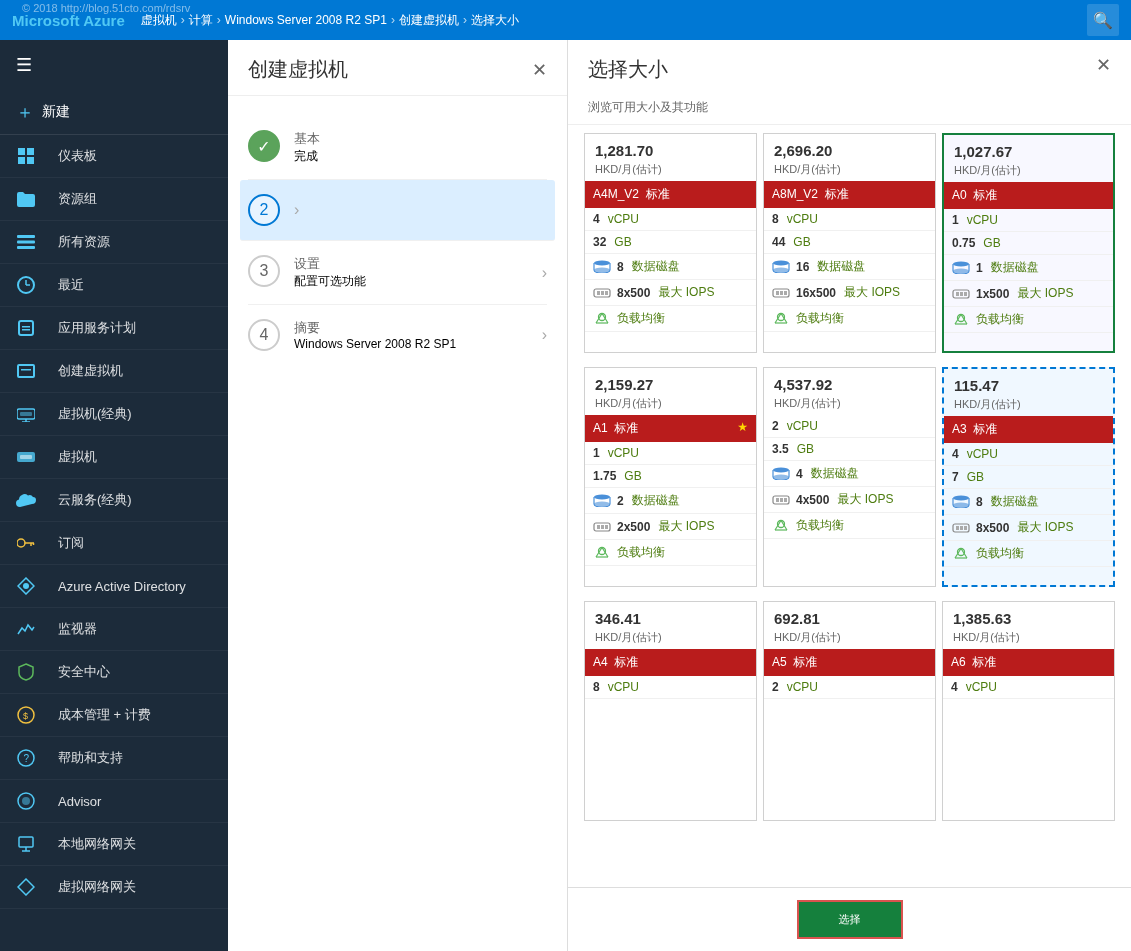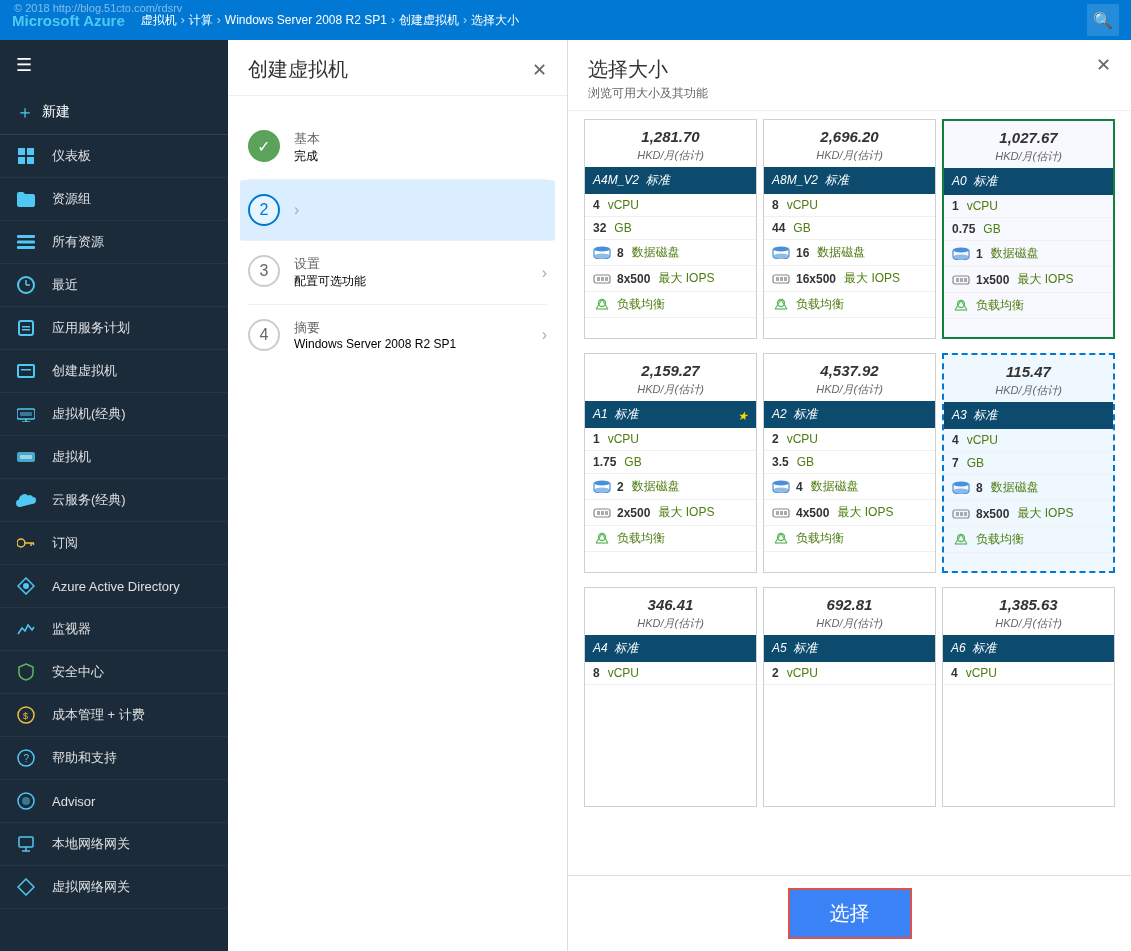--- a/index.html
+++ b/index.html
@@ -37,21 +37,21 @@
       background: rgba(255,255,255,0.15);
       border: none;
       border-radius: 2px;
       color: white;
       font-size: 16px;
       cursor: pointer;
       display: flex; align-items: center; justify-content: center;
     }
     .watermark {
       position: absolute;
-      top: 0; left: 8px;
+      top: 0; left: 16px;
       font-size: 11px;
       color: rgba(255,255,255,0.5);
       padding: 2px 6px;
     }
 
     
     .layout { display: flex; height: calc(951px - 40px); }
 
     
     .sidebar {
@@ -78,21 +78,21 @@
       padding: 10px 16px;
       color: white;
       font-size: 14px;
       cursor: pointer;
       border-bottom: 1px solid rgba(255,255,255,0.1);
     }
     .sidebar-new-btn .plus { font-size: 18px; color: #50c8f4; }
     .sidebar-item {
       display: flex;
       align-items: center;
-      gap: 16px;
+      gap: 22px;
       padding: 11px 16px;
       color: rgba(255,255,255,0.85);
       font-size: 13px;
       cursor: pointer;
       border-bottom: 1px solid rgba(255,255,255,0.05);
       transition: background 0.15s;
     }
     .sidebar-icon {
       width: 20px; height: 20px;
       display: flex; align-items: center; justify-content: center;
@@ -173,21 +173,21 @@
       overflow: hidden;
     }
     .panel-select-header {
       display: flex;
       align-items: flex-start;
       justify-content: space-between;
       padding: 16px 20px 8px;
       border-bottom: 1px solid #eee;
     }
     .panel-select-title { font-size: 20px; font-weight: 300; color: #333; }
-    .panel-select-subtitle { font-size: 12px; color: #666; margin-top: 2px; }
+    .panel-select-subtitle { font-size: 12px; color: #666; margin-top: 16px; }
 
     
     .vm-grid-container {
       flex: 1;
       overflow-y: auto;
       overflow-x: hidden;
       padding: 8px 16px;
       position: relative;
     }
     .vm-grid {
@@ -204,37 +204,35 @@
     }
     .vm-card.selected {
       border: 2px solid #15803d;
       background: #f8f8ff;
     }
     .vm-card.selected-blue {
       border: 2px dashed #0078d4;
       background: #f0f8ff;
     }
     .vm-price {
-      text-align: center;
+      text-align: left;
       padding: 8px 10px 4px;
       font-size: 15px;
       font-weight: 600;
       color: #333;
-      font-style: italic;
     }
     .vm-price-unit { font-size: 11px; color: #666; font-weight: normal; }
     .vm-name-bar {
-      background: #0c4a6e;
+      background: #b91c1c;
       color: white;
       padding: 5px 8px;
       font-size: 12px;
       display: flex;
-      align-items: flex-end;
+      align-items: flex-start;
       justify-content: space-between;
-      font-style: italic;
     }
     .vm-star { color: #ffd700; }
     .vm-spec-row {
       display: flex;
       align-items: center;
       gap: 6px;
       padding: 4px 8px;
       font-size: 12px;
       color: #333;
       border-bottom: 1px solid #f0f0f0;
@@ -248,25 +246,25 @@
     }
 
     
     .panel-footer {
       padding: 12px 16px;
       border-top: 1px solid #ddd;
       display: flex;
       justify-content: center;
     }
     .select-btn {
-      background: #3b82f6;
+      background: #15803d;
       color: white;
       border: none;
       padding: 10px 40px;
-      font-size: 20px;
+      font-size: 11px;
       cursor: pointer;
       border: 2px solid #d9534f;
     }
 
     
     .vm-grid-container::-webkit-scrollbar { width: 8px; }
     .vm-grid-container::-webkit-scrollbar-track { background: #f1f1f1; }
     .vm-grid-container::-webkit-scrollbar-thumb { background: #aaa; border-radius: 4px; }
 
     
@@ -749,24 +747,20 @@
                     <line x1="3" y1="11" x2="15" y2="11" stroke="#5cb85c" stroke-width="1.2"></line>
                   </svg>
                 </span>
         <span class="vm-spec-label">负载均衡</span>
       </div>
             </div>
             <div class="vm-card">
               <div class="vm-price">
       4,537.92<br><span class="vm-price-unit">HKD/月(估计)</span>
     </div>
-              <div class="vm-name-bar">
-      <span>A2&nbsp;&nbsp;标准</span>
-
-    </div>
               <div class="vm-spec-row">
       <span class="spec-val">2</span>
       <span class="vm-spec-label">vCPU</span>
     </div>
               <div class="vm-spec-row">
         <span class="spec-val">3.5</span>
         <span class="vm-spec-label">GB</span>
       </div>
               <div class="vm-spec-row">
         <span class="spec-icon">

